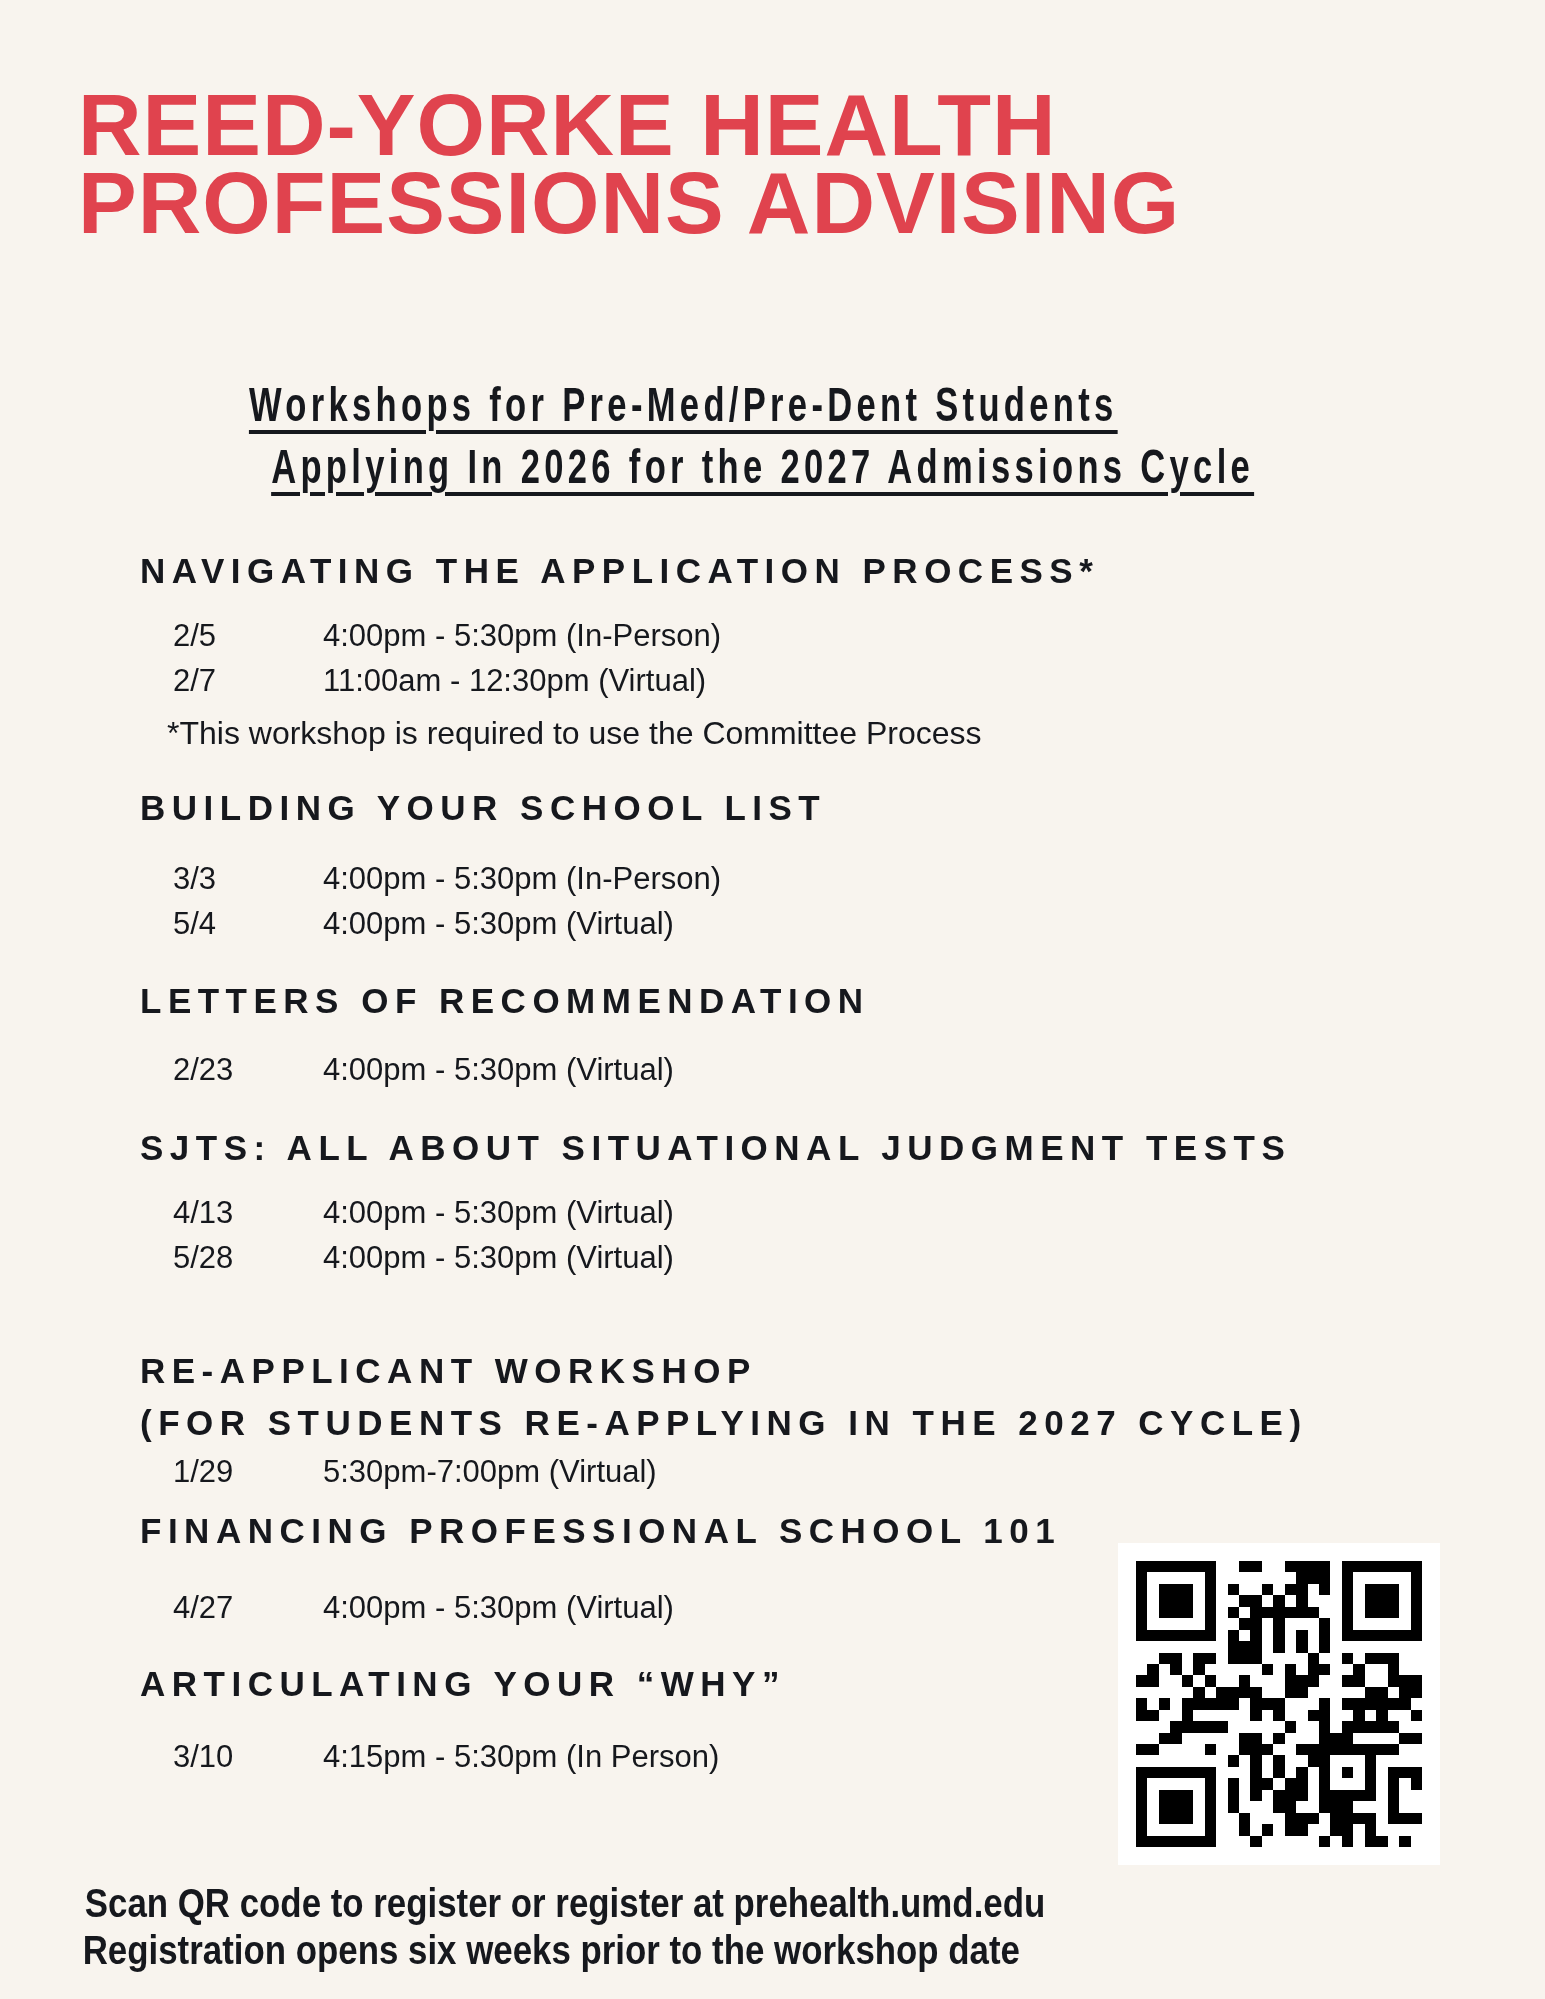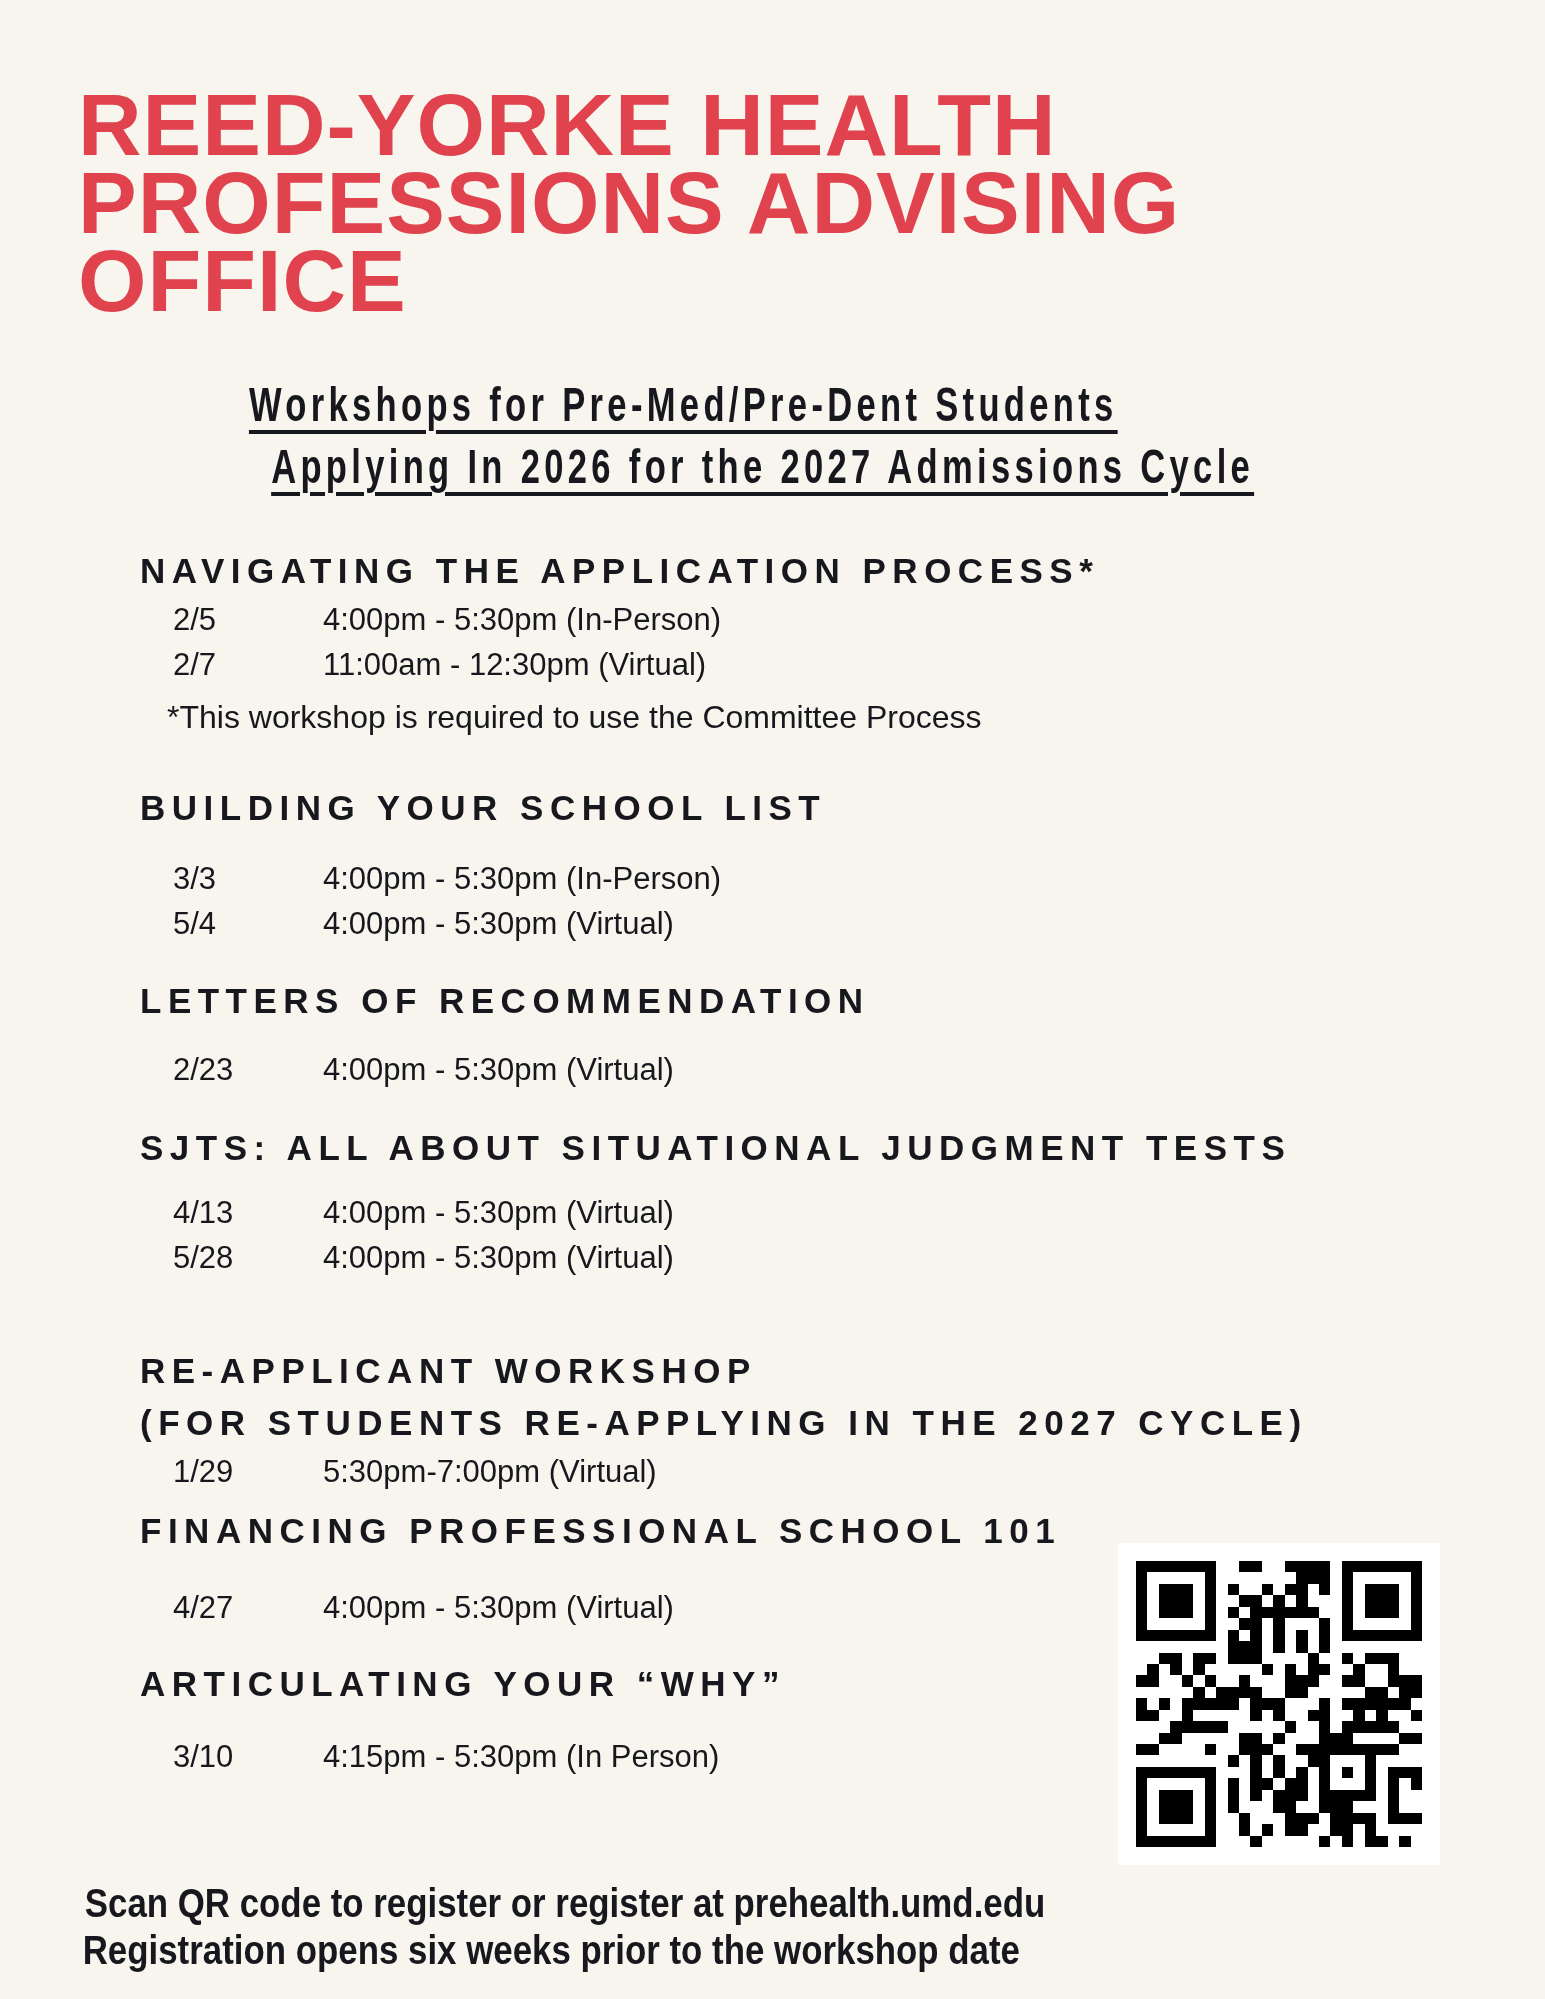--- a/index.html
+++ b/index.html
@@ -67,31 +67,30 @@
   }
 </style>
 </head>
 <body>
 
 <div class="poster">
 
   <h1 class="title">
     <div>REED-YORKE HEALTH</div>
     <div>PROFESSIONS ADVISING</div>
-    <div>OFFICE</div>
   </h1>
 
   <div class="subtitle">
     <div><span class="sq">Workshops for Pre-Med/Pre-Dent Students</span></div>
     <div><span class="sq">Applying In 2026 for the 2027 Admissions Cycle</span></div>
   </div>
 
   <section class="sec" style="top:545px">
     <div class="sec-title">NAVIGATING THE APPLICATION PROCESS*</div>
-    <div class="rows" style="margin-top:0">
+    <div class="rows" style="margin-top:16px">
       <div class="row">
         <span class="d">2/5</span><span class="t">4:00pm - 5:30pm (In-Person)</span>
       </div>
       <div class="row">
         <span class="d">2/7</span><span class="t">11:00am - 12:30pm (Virtual)</span>
       </div>
     </div>
     <div class="note">*This workshop is required to use the Committee Process</div>
   </section>
 

